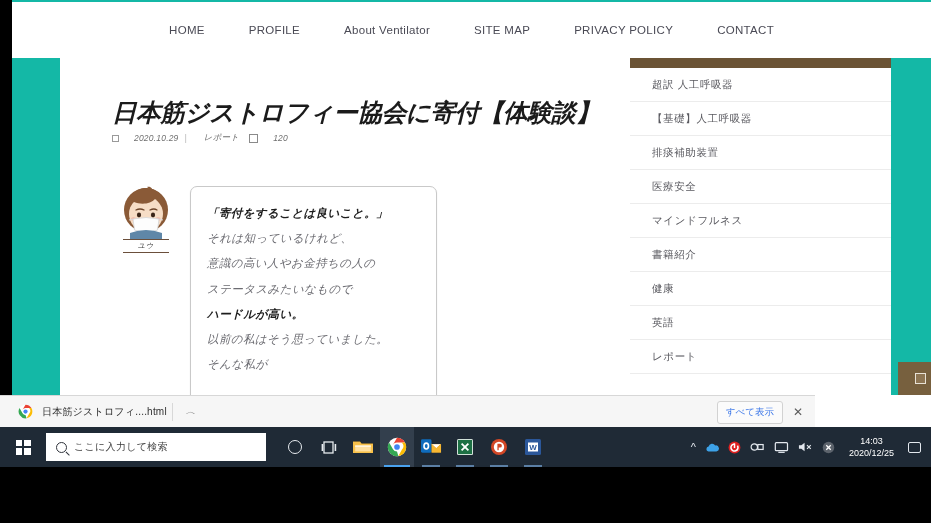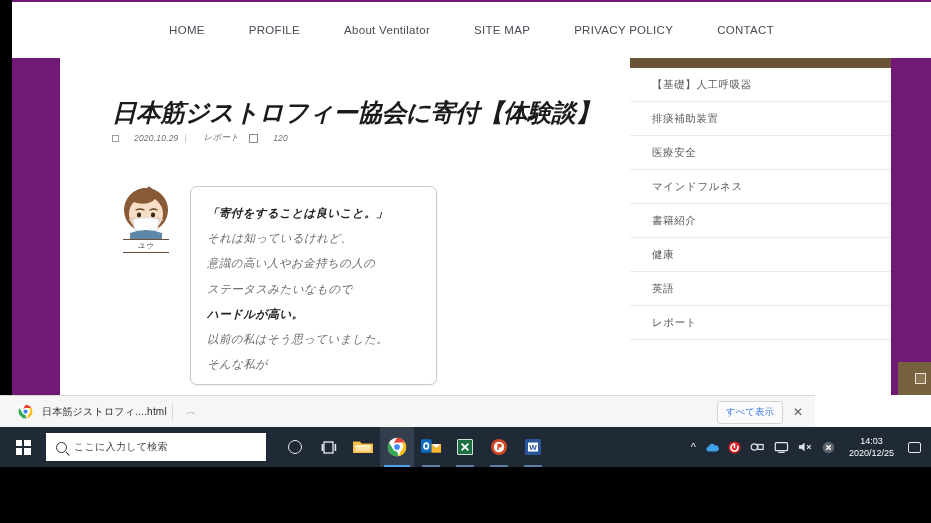--- a/index.html
+++ b/index.html
@@ -17,21 +17,21 @@
     background: #000000;
   }
   .bottom-black {
     position: absolute; left: 0; top: 467px; width: 931px; height: 56px;
     background: #000000;
   }
 
   
   .page {
     position: absolute; left: 12px; top: 0; width: 919px; height: 395px;
-    background: #701a75; overflow: hidden;
+    background: #14b8a6; overflow: hidden;
   }
 
   
   .site-header {
     position: absolute; left: 0; top: 2px; width: 919px; height: 56px;
     background: #ffffff;
   }
   .nav {
     position: absolute; left: 0; top: 0; width: 919px; height: 56px;
     display: flex; align-items: center; justify-content: center;
@@ -87,21 +87,21 @@
     font-size: 7px; color: #3b3b3b;
     background: #ffffff;
     border-top: 1.2px solid #6b4f3b;
     border-bottom: 1.2px solid #6b4f3b;
     padding: 1px 0;
     letter-spacing: 1px;
   }
 
   
   .bubble {
-    position: absolute; left: 130px; top: 128px; width: 247px; height: 199px;
+    position: absolute; left: 130px; top: 128px; width: 247px; height: 240px;
     background: #ffffff;
     border: 1.3px solid #c9c9c9;
     border-radius: 7px;
     box-shadow: 0 1px 2px rgba(0,0,0,.07);
     padding: 14px 16px 0 16px;
     overflow: hidden;
   }
   .bubble::before {
     content: "";
     position: absolute; left: -11px; top: 24px;
@@ -330,20 +330,21 @@
         <div class="bubble-line strong">ハードルが高い。</div>
         <div class="bubble-line">以前の私はそう思っていました。</div>
         <div class="bubble-line">そんな私が</div>
       </div>
 
     </div>
 
     <div class="sidebar">
       <div class="side-head"></div>
       <div class="side-list">
+        <div class="side-item">超訳 人工呼吸器</div>
         <div class="side-item">【基礎】人工呼吸器</div>
         <div class="side-item">排痰補助装置</div>
         <div class="side-item">医療安全</div>
         <div class="side-item">マインドフルネス</div>
         <div class="side-item">書籍紹介</div>
         <div class="side-item">健康</div>
         <div class="side-item">英語</div>
         <div class="side-item">レポート</div>
       </div>
     </div>

